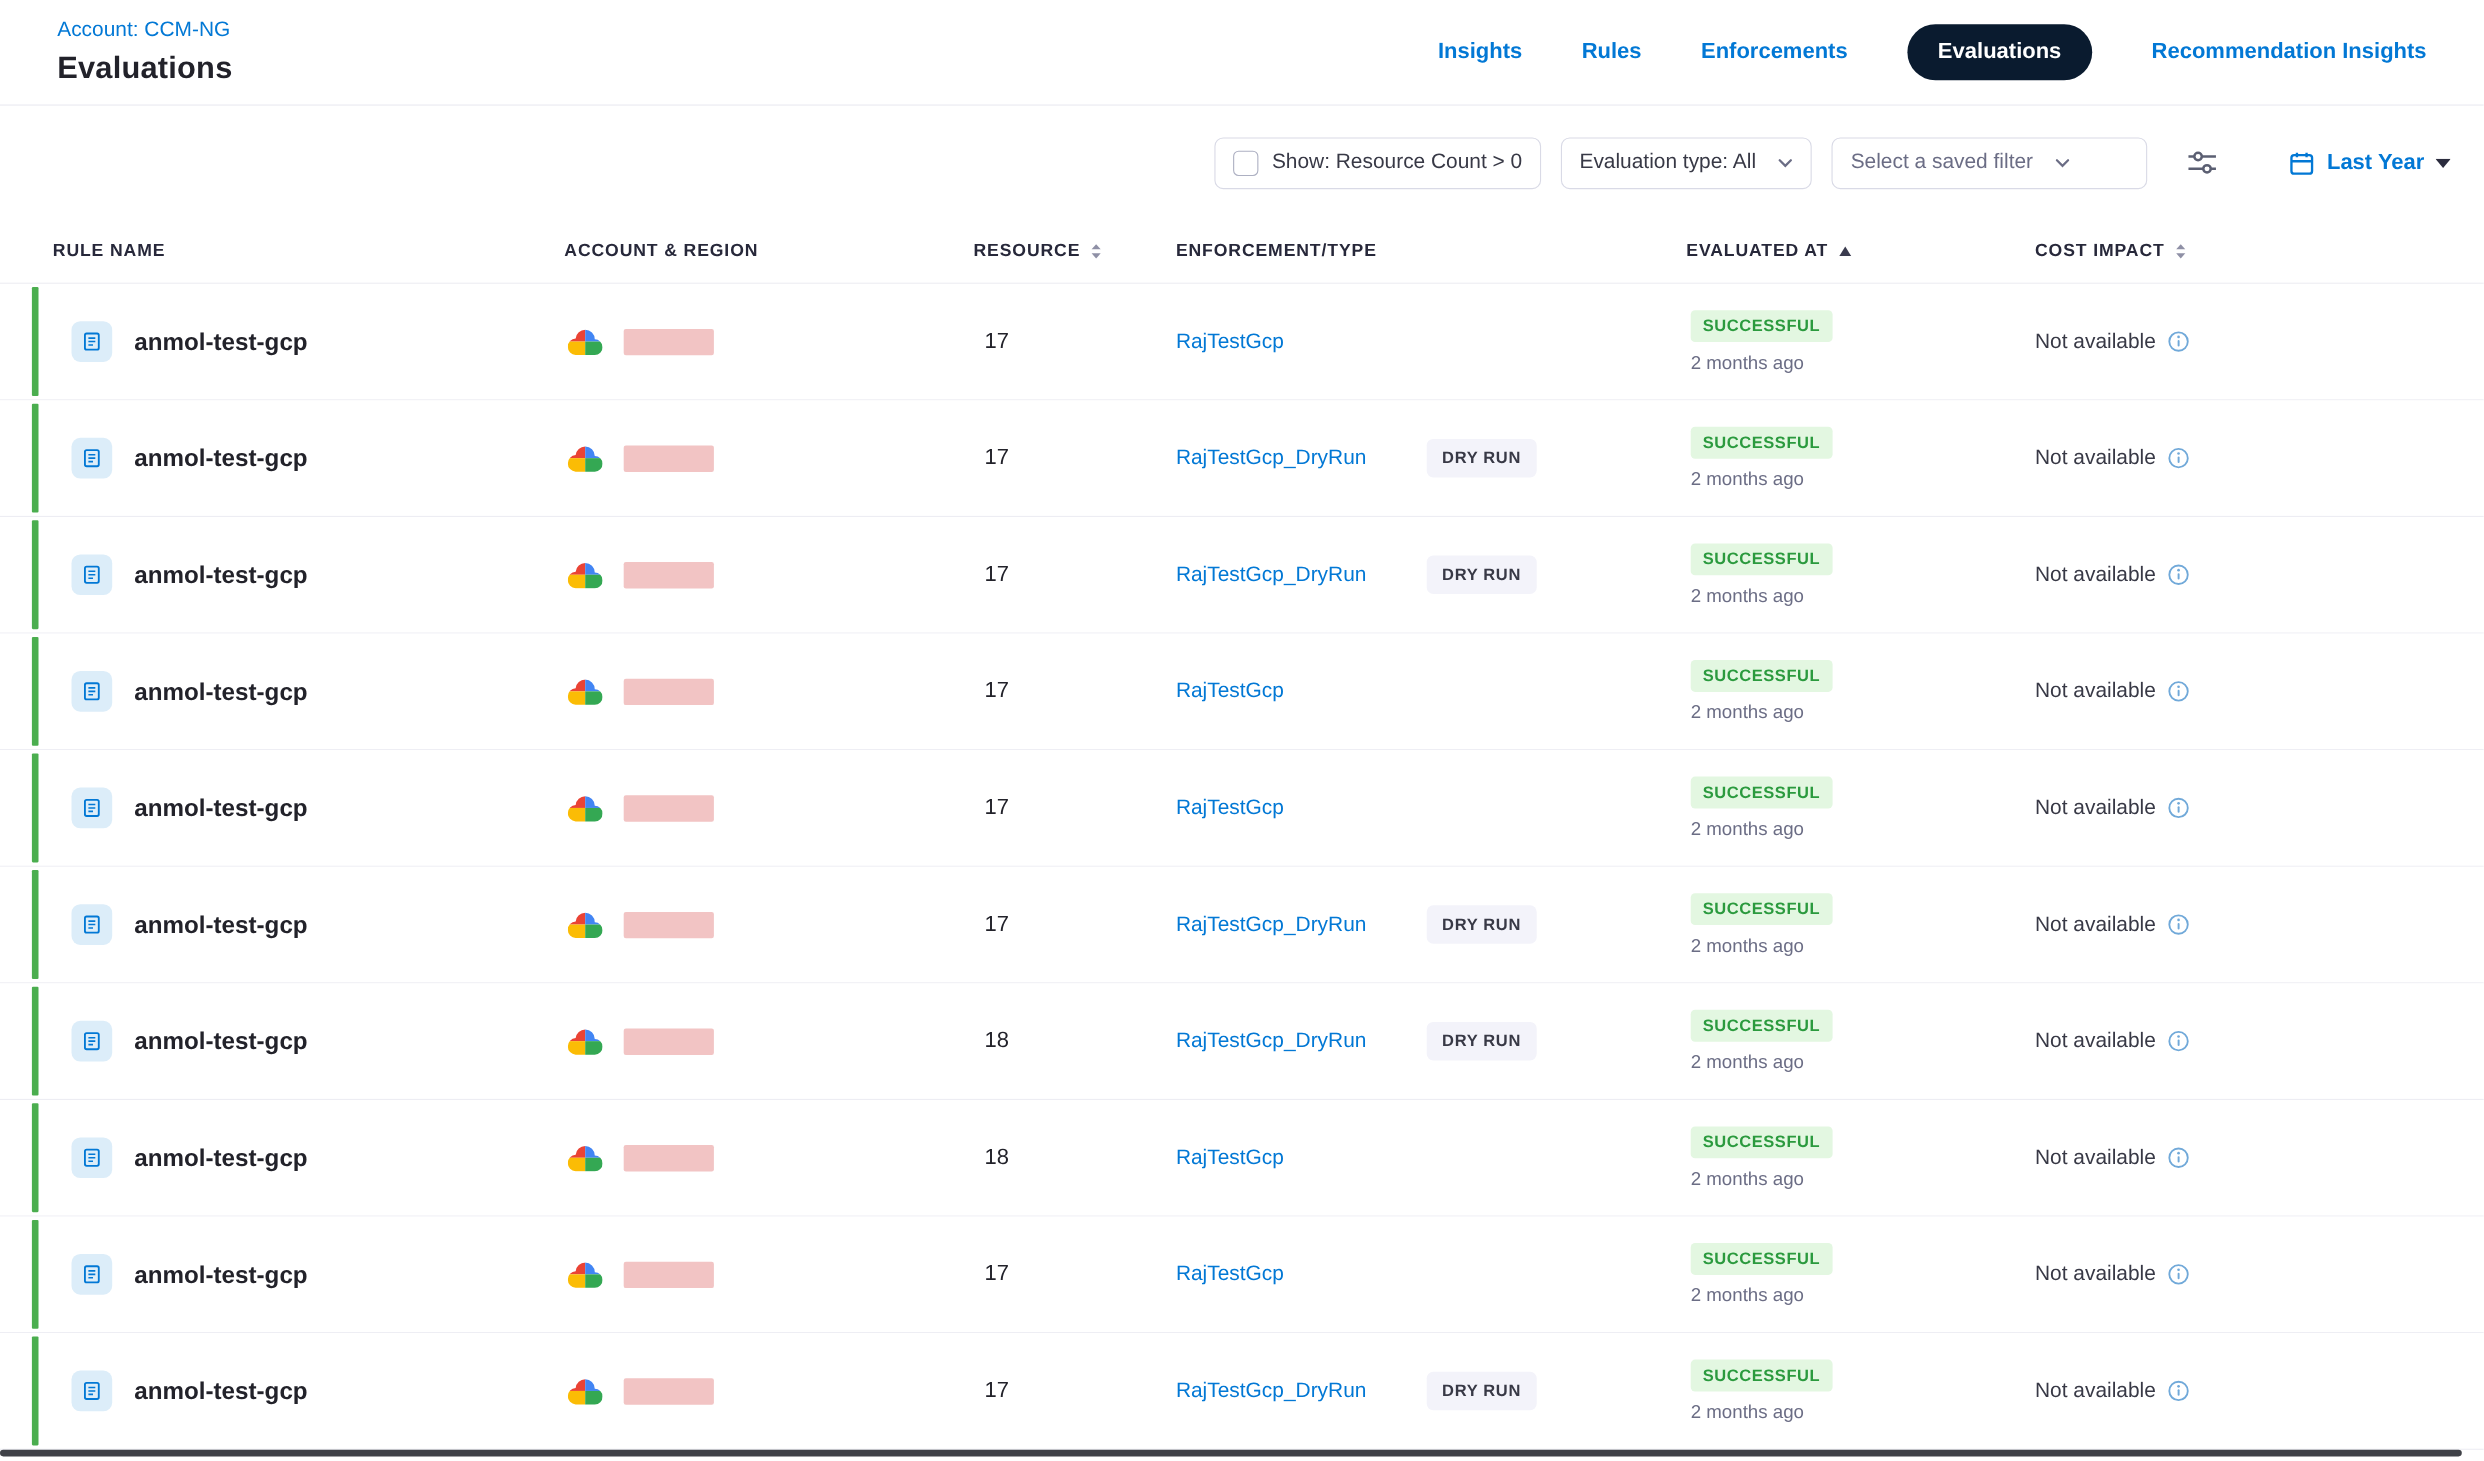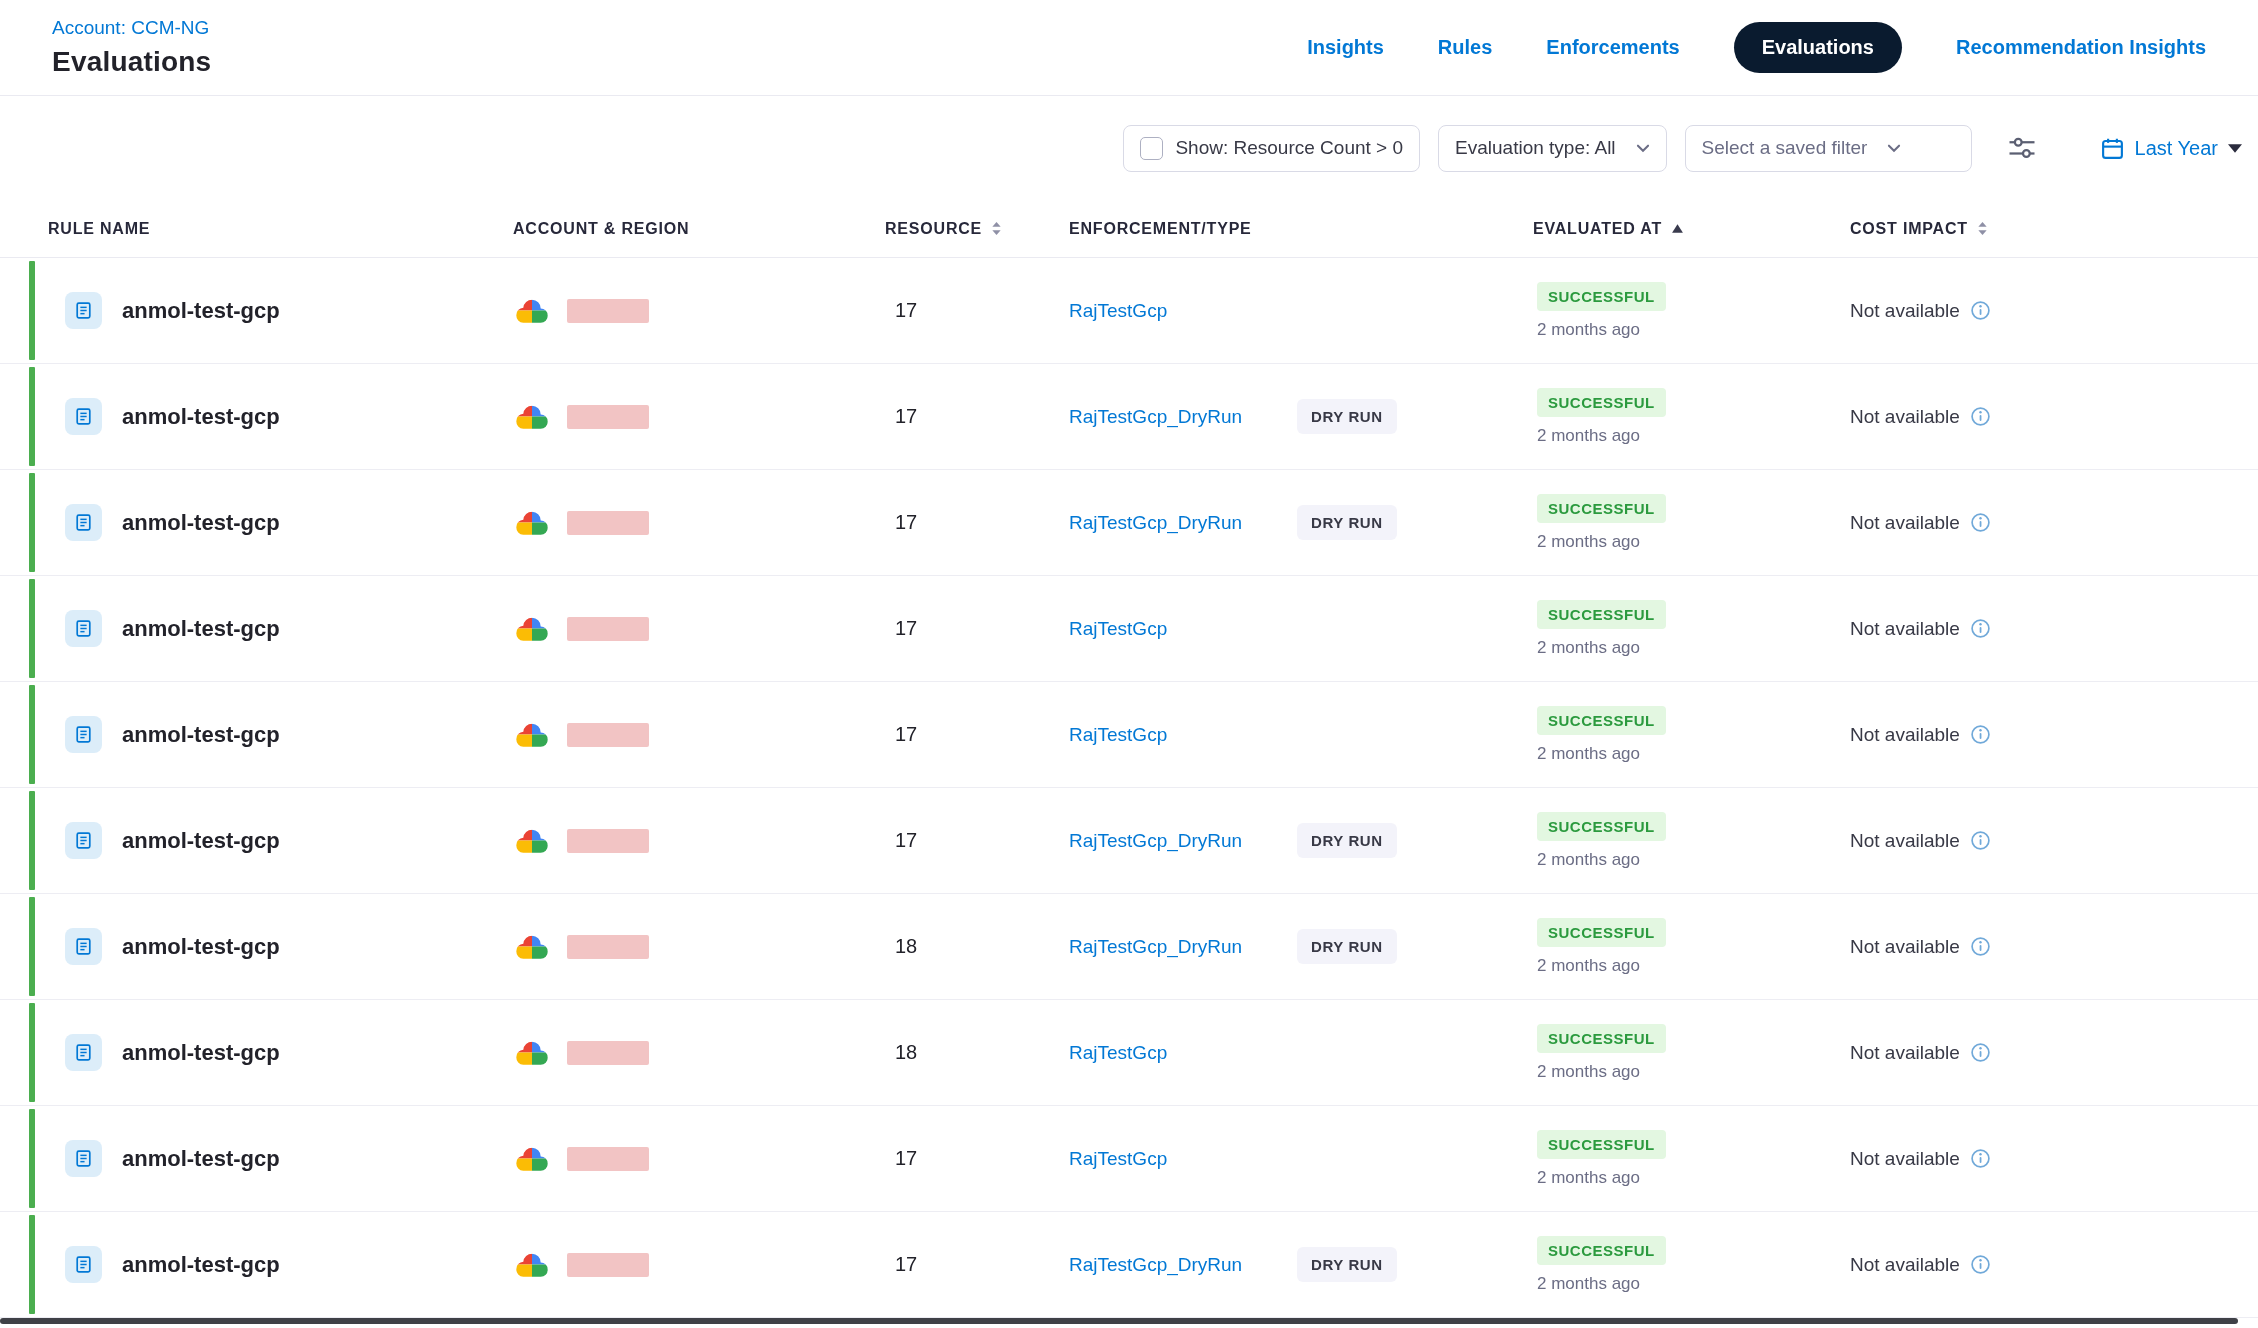--- a/index.html
+++ b/index.html
@@ -55,21 +55,21 @@
     padding: 14px 28px;
     border-radius: 999px;
   }
 
   
   .filterbar {
     height: 104px;
     display: flex;
     align-items: center;
     justify-content: flex-end;
-    padding-right: 16px;
+    padding-right: 30px;
     gap: 18px;
   }
   .control {
     height: 47px;
     border: 1px solid #D9DAE6;
     border-radius: 8px;
     display: flex;
     align-items: center;
     gap: 12px;
     padding: 0 16px;
@@ -93,21 +93,21 @@
     margin-left: 16px;
     width: 32px; height: 28px;
     display: flex; align-items: center; justify-content: center;
     cursor: pointer;
     background: none; border: none;
   }
   .daterange {
     margin-left: 44px;
     display: flex; align-items: center; gap: 10px;
     color: var(--primary-blue);
-    font-size: 20px; font-weight: 400;
+    font-size: 20px; font-weight: 700;
     cursor: pointer;
     white-space: nowrap;
   }
 
   
   .thead {
     display: grid;
     grid-template-columns: var(--cols);
     padding: 0 48px;
     height: 58px;

